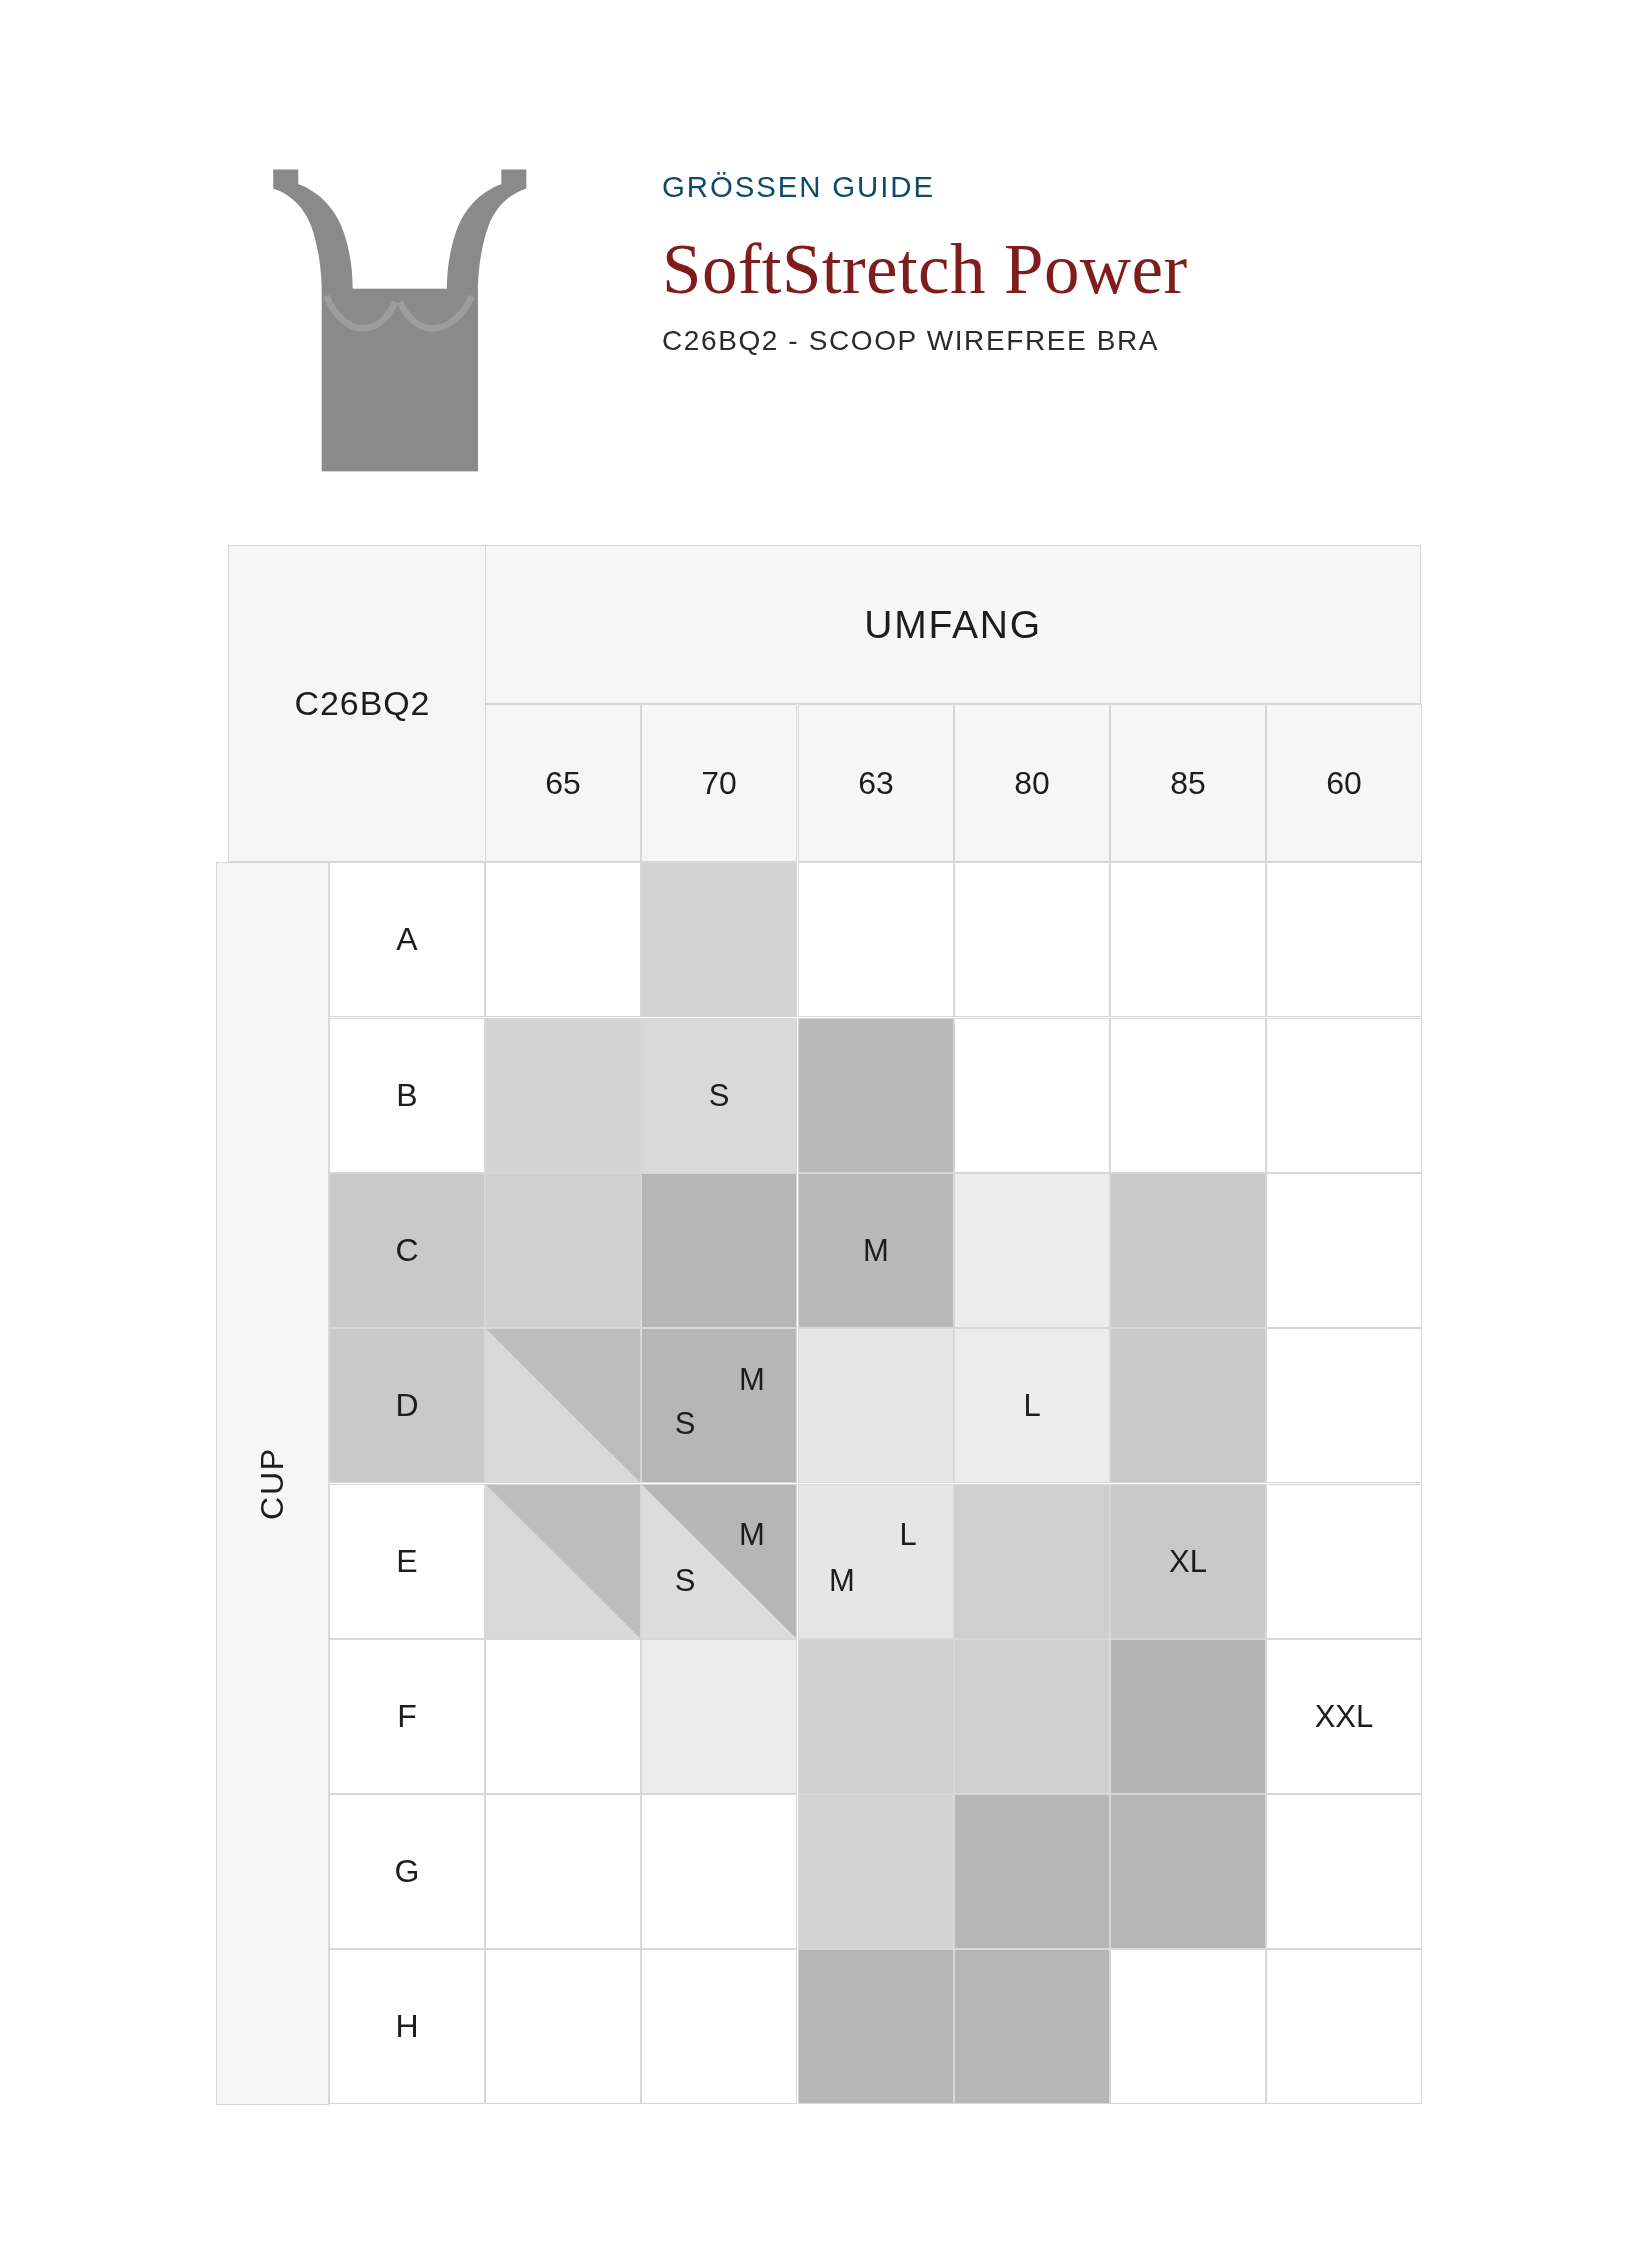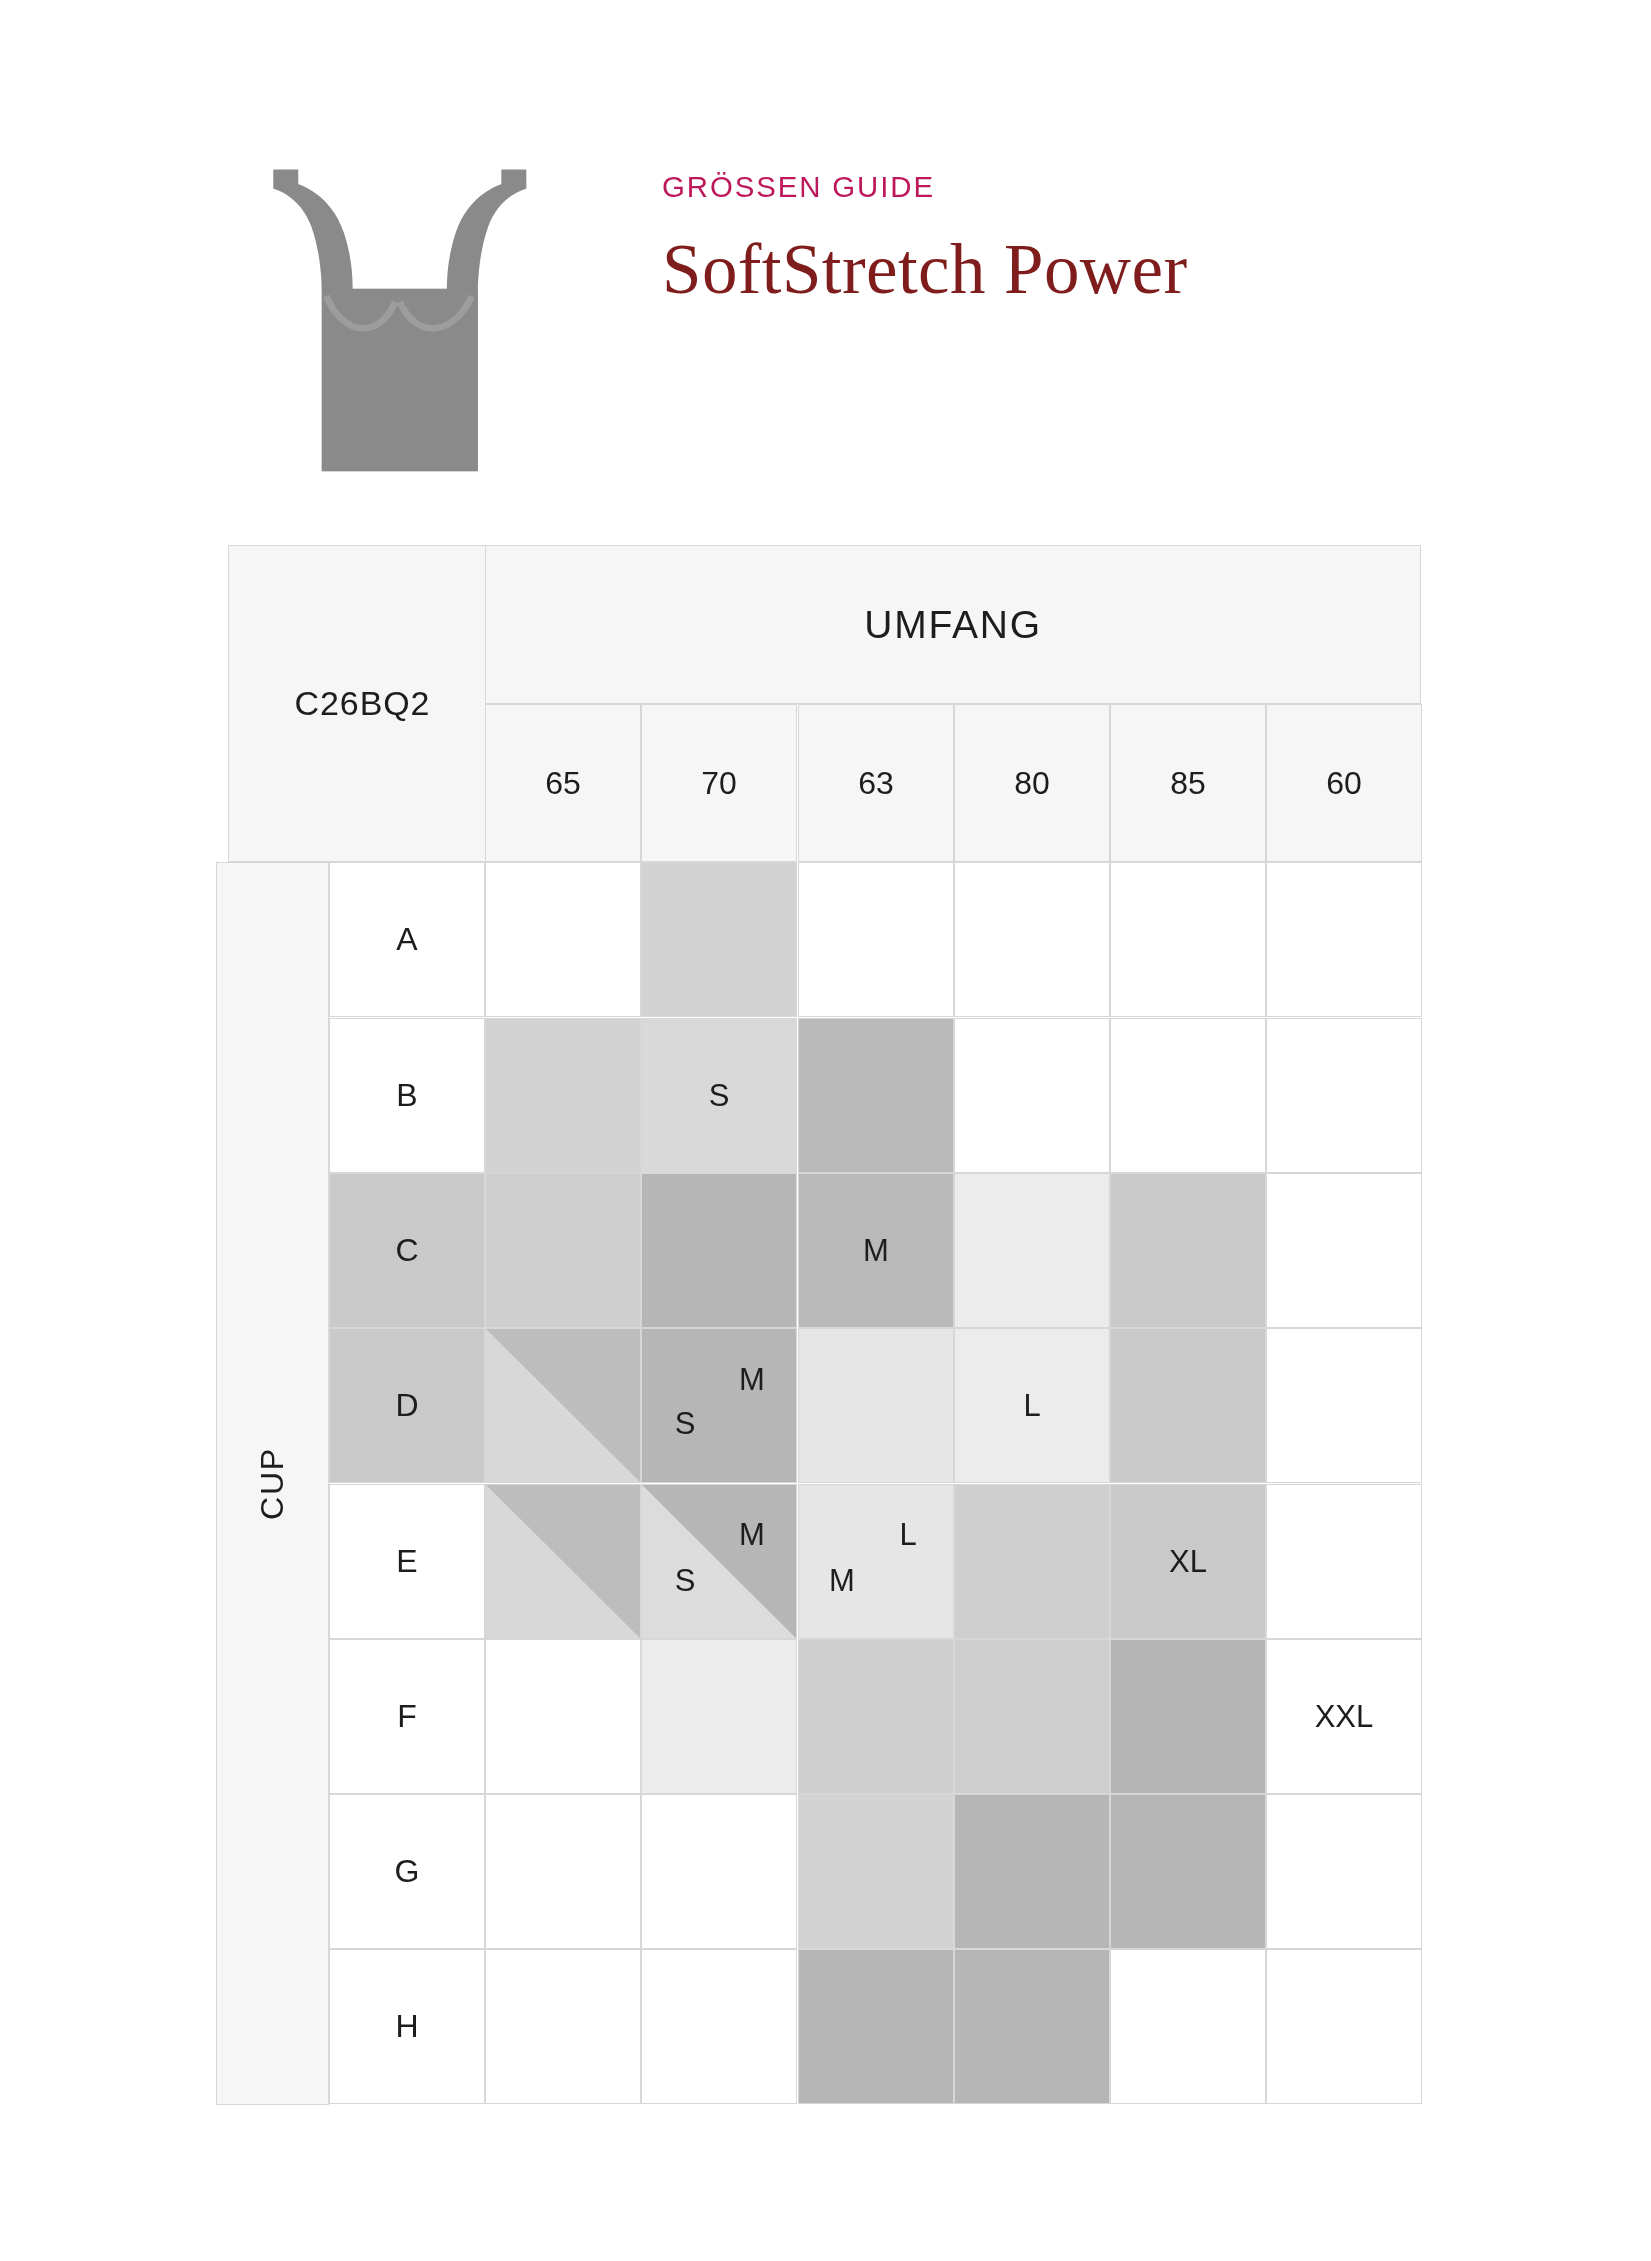--- a/index.html
+++ b/index.html
@@ -40,21 +40,21 @@
   }
   .header-text {
     position: absolute;
     left: 449px;
     top: 14.7px;
     width: 810px;
   }
   .eyebrow {
     font-size: 29.4px;
     letter-spacing: 1.9px;
-    color: #be185d;
+    color: #0c4a6e;
     font-weight: 400;
     margin: 0 0 28px 0;
     font-family: "Liberation Sans", sans-serif;
   }
   .product-title {
     font-family: "Liberation Serif", serif;
     font-size: 71px;
     font-weight: 400;
     letter-spacing: 0.4px;
     color: #7f1d1d;
@@ -133,20 +133,21 @@
         <path d="M52 10 L52 36 C52 36 88 44 104 88 C116 122 118 160 118 180 L118 420 L330 420 L330 180 C330 160 332 122 344 88 C360 44 396 36 396 36 L396 10 L362 10 L362 30 C362 30 318 42 300 96 C288 132 288 162 288 178 L160 178 C160 162 160 132 148 96 C130 42 86 30 86 30 L86 10 Z" fill="#8a8a8a"></path>
         <rect x="118" y="172" width="212" height="248" fill="#8a8a8a"></rect>
         <path d="M124 182 C148 238 196 240 218 190" fill="none" stroke="#9d9d9d" stroke-width="9"></path>
         <path d="M224 190 C246 240 296 238 322 182" fill="none" stroke="#9d9d9d" stroke-width="9"></path>
       </svg>
     </div>
 
     <div class="header-text">
       <div class="eyebrow">GRÖSSEN GUIDE</div>
       <div class="product-title">SoftStretch Power</div>
+      <div class="product-sub">C26BQ2 - SCOOP WIREFREE BRA</div>
     </div>
   </div>
 
   <div class="grid">
 
     <div class="shade" style="left:425px;top:317px;width:156px;height:155px;background:#d3d3d3;"></div>
 
     <div class="shade" style="left:269px;top:473px;width:156px;height:155px;background:#d3d3d3;"></div>
     <div class="shade" style="left:425px;top:473px;width:156px;height:155px;background:#d9d9d9;"></div>
     <div class="shade" style="left:582px;top:473px;width:156px;height:155px;background:#b9b9b9;"></div>

